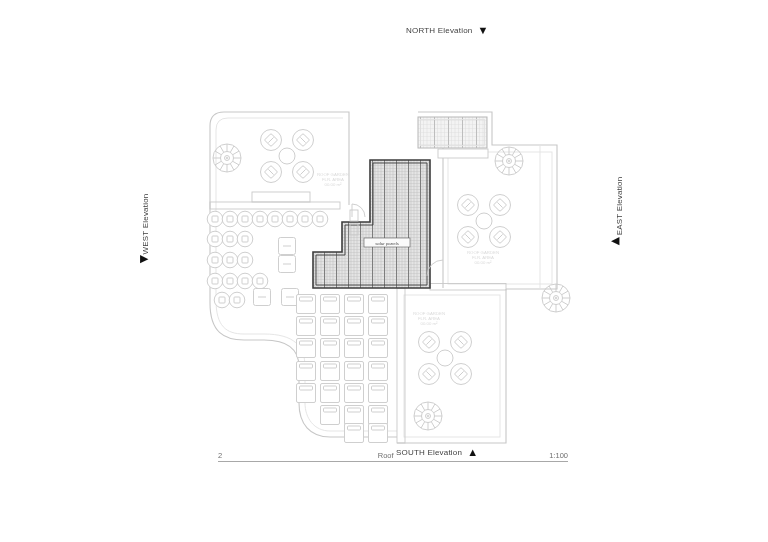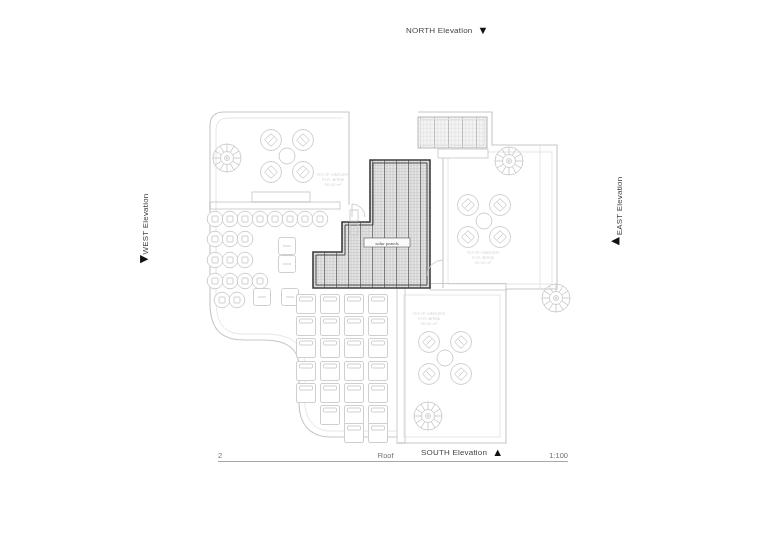--- a/index.html
+++ b/index.html
@@ -218,21 +218,21 @@
       <text x="429" y="320" class="roomlabel">FLR. AREA</text>
       <text x="429" y="325" class="roomlabel">00.00 m²</text>
     </g>
   </svg>
 
   <div class="marker" style="left:406px;top:24px;">
     <span>NORTH Elevation</span>
     <span style="font-size:11px;color:#111;">▼</span>
   </div>
 
-  <div class="marker" style="left:421px;top:446px;">
+  <div class="marker" style="left:396px;top:446px;">
     <span>SOUTH Elevation</span>
     <span style="font-size:11px;color:#111;">▲</span>
   </div>
 
   <div class="vlabel" style="left:88px;top:217px;">WEST Elevation</div>
   <span class="arrow" style="left:140px;top:253px;">▶</span>
 
   <div class="vlabel" style="left:562px;top:199px;">EAST Elevation</div>
   <span class="arrow" style="left:611px;top:235px;">◀</span>
 

